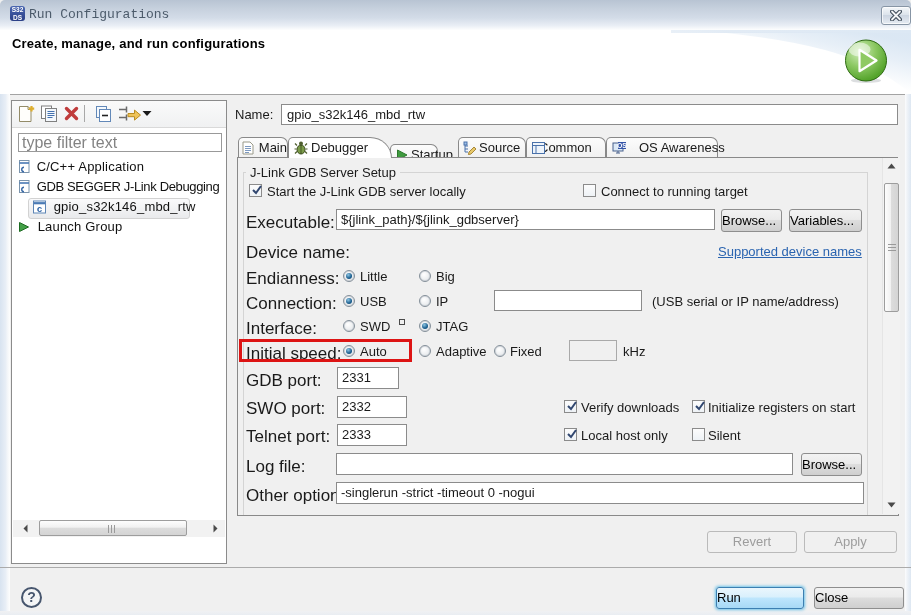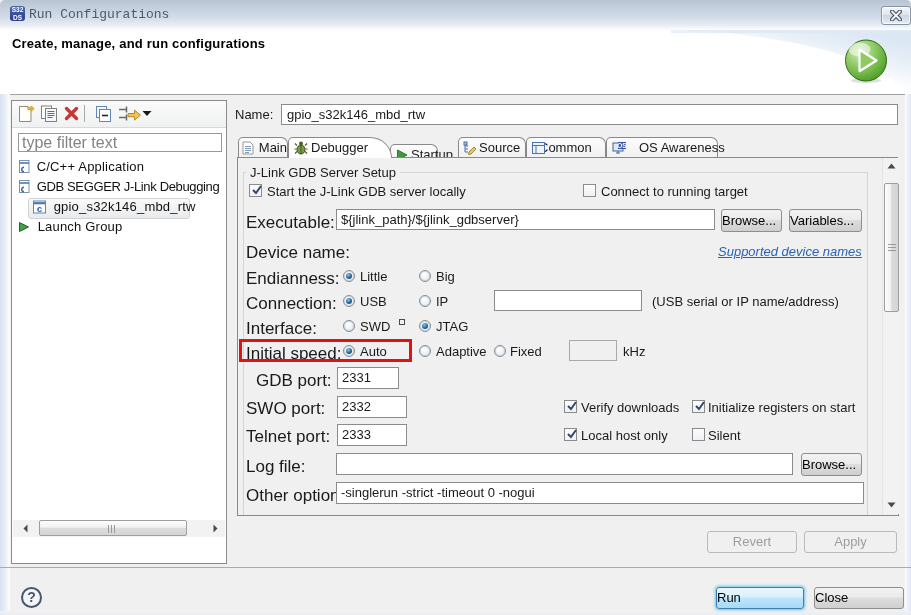--- a/index.html
+++ b/index.html
@@ -78,21 +78,21 @@
   .flabel{position:absolute;font-size:17px;white-space:nowrap;}
   .ftext{position:absolute;font-size:13px;white-space:nowrap;}
   .inp{position:absolute;border:1px solid #8b8b8b;background:#fff;box-sizing:border-box;
     font-size:13px;padding-left:4px;white-space:nowrap;overflow:hidden;}
   .inp-dis{position:absolute;border:1px solid #a9a9a9;background:#f0f0f0;box-sizing:border-box;}
   .btn{position:absolute;border:1px solid #8e8e8e;border-radius:3px;box-sizing:border-box;
     background:linear-gradient(#f2f2f2,#ebebeb 45%,#dddddd 50%,#cfcfcf);
     font-size:13px;color:#000;}
   .btn-dis{position:absolute;border:1px solid #bababa;border-radius:3px;box-sizing:border-box;
     background:#f0f0f0;font-size:13px;text-align:center;color:#9d9d9d;}
-  .link{position:absolute;font-size:13px;color:#2a64b0;text-decoration:underline;white-space:nowrap;font-style:italic;}
+  .link{position:absolute;font-size:13px;color:#2a64b0;text-decoration:underline;white-space:nowrap;}
   
   .cb{position:absolute;width:13px;height:13px;border:1px solid #8b8b8b;background:linear-gradient(#fcfcfc,#eef2f6);box-sizing:border-box;}
   .cb svg{position:absolute;left:0px;top:-2px;}
   .rb{position:absolute;width:12px;height:12px;border-radius:50%;border:1px solid #848f99;
       background:radial-gradient(circle at 40% 35%,#ffffff, #dde1e5);box-sizing:border-box;box-shadow:inset 0 0 0 1px rgba(160,170,180,.35);}
   .rb.sel::after{content:"";position:absolute;left:2px;top:2px;width:6px;height:6px;border-radius:50%;
       background:radial-gradient(circle at 38% 32%,#8ec6e4,#1b5e8e 60%,#114a74);}
   .redbox{position:absolute;left:239px;top:339px;width:173px;height:23px;border:3px solid #dd1414;box-sizing:border-box;z-index:5;}
   
   .vscroll{position:absolute;left:644px;top:0px;width:17px;height:357px;background:#f2f2f2;border-left:1px solid #e5e5e5;}
@@ -345,21 +345,21 @@
   <div class="flabel" style="left:246px;top:344px">Initial speed:</div>
   <div class="rb sel" style="left:343px;top:345px"></div>
   <div class="ftext" style="left:360px;top:344px">Auto</div>
   <div class="rb" style="left:419px;top:345px"></div>
   <div class="ftext" style="left:436px;top:344px">Adaptive</div>
   <div class="rb" style="left:494px;top:345px"></div>
   <div class="ftext" style="left:510px;top:344px">Fixed</div>
   <div class="inp-dis" style="left:569px;top:340px;width:48px;height:21px"></div>
   <div class="ftext" style="left:623px;top:344px">kHz</div>
 
-  <div class="flabel" style="left:256px;top:371px">GDB port:</div>
+  <div class="flabel" style="left:246px;top:371px">GDB port:</div>
   <div class="inp" style="left:337px;top:367px;width:62px;height:22px;line-height:20px">2331</div>
   <div class="flabel" style="left:246px;top:399px">SWO port:</div>
   <div class="inp" style="left:337px;top:396px;width:70px;height:22px;line-height:20px">2332</div>
   <div class="flabel" style="left:246px;top:427px">Telnet port:</div>
   <div class="inp" style="left:337px;top:424px;width:70px;height:22px;line-height:20px">2333</div>
 
   <div class="cb" style="left:564px;top:400px">
       <svg width="14" height="14" viewBox="0 0 14 14">
         <path d="M3 7 L6 10 L11 3" stroke="#314770" stroke-width="2" fill="none"></path>
       </svg>

